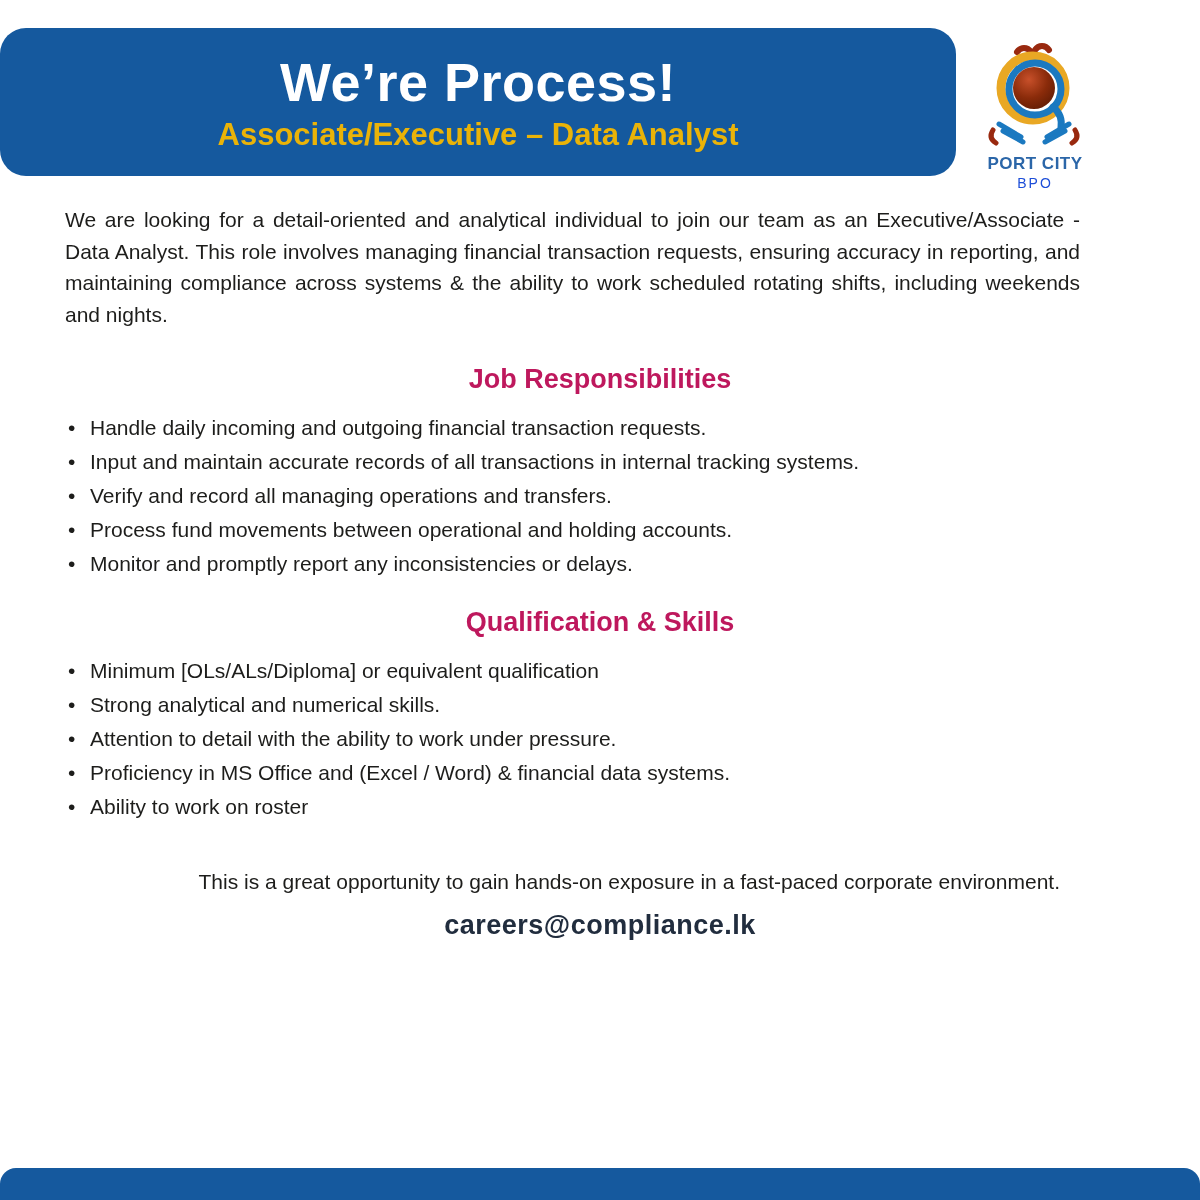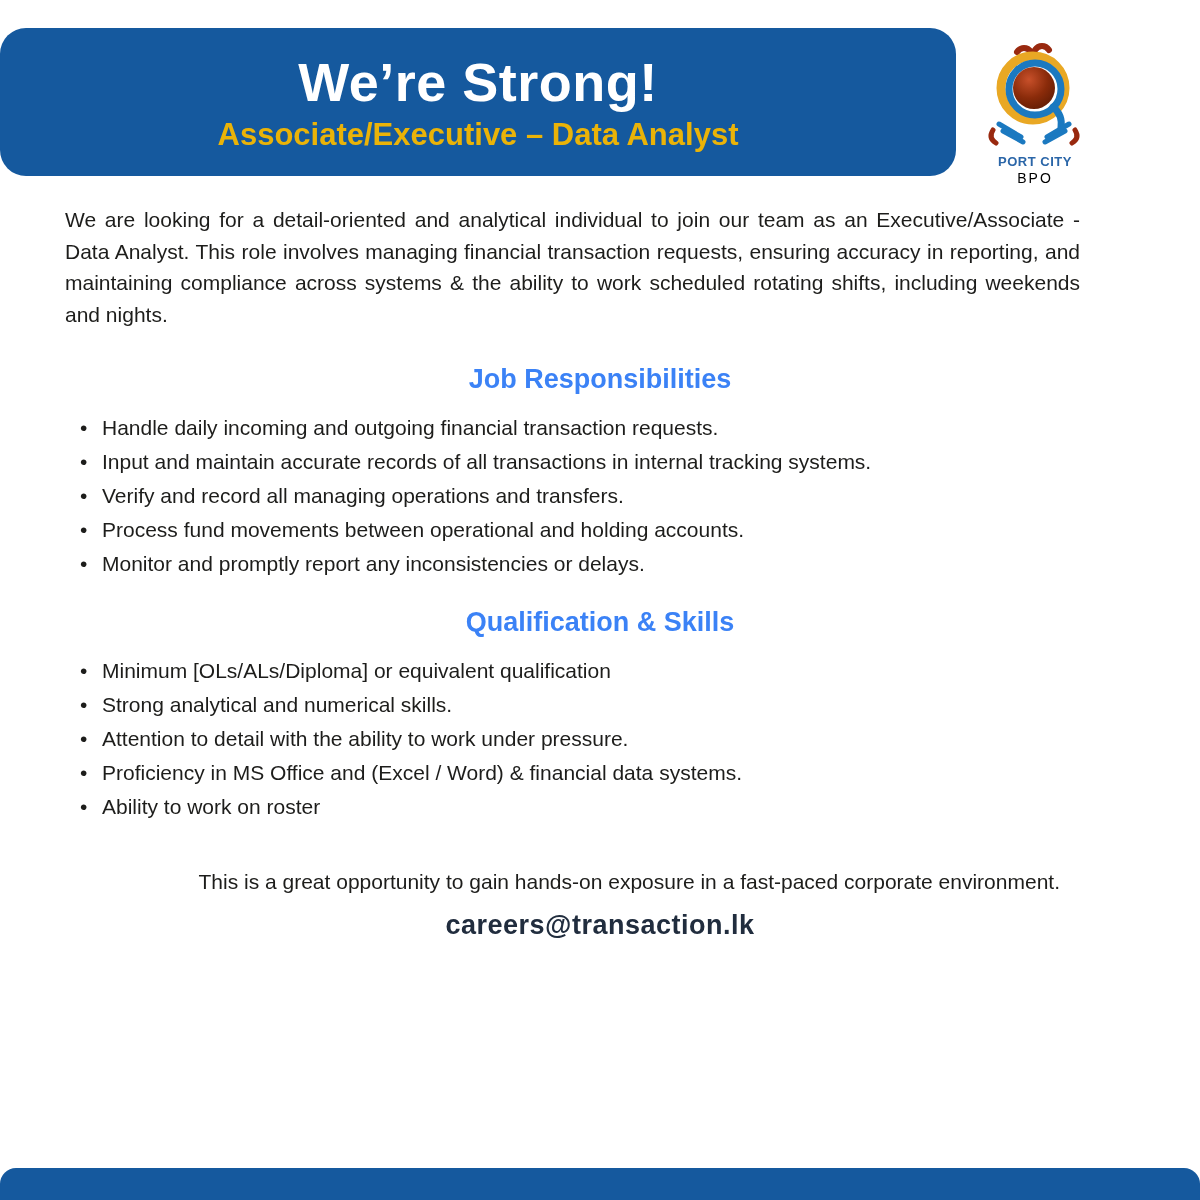--- a/index.html
+++ b/index.html
@@ -26,39 +26,39 @@
   }
   .banner-subtitle {
     color:#eab308; font-size:31px; font-weight:bold;
   }
 
   
   .logo {
     position:absolute; top:36px; left:973px; width:124px;
     text-align:center;
   }
-  .logo-name { color:#2b66a8; font-weight:bold; font-size:13px; letter-spacing:0.5px; margin-top:2px; }
-  .logo-sub  { color:#000000; font-size:14px; letter-spacing:2px; margin-top:1px; }
+  .logo-name { color:#2b66a8; font-weight:bold; font-size:17px; letter-spacing:0.5px; margin-top:2px; }
+  .logo-sub  { color:#1d4ed8; font-size:14px; letter-spacing:2px; margin-top:1px; }
 
   
   .content { position:absolute; top:204px; left:0; width:1200px; }
 
   .intro {
     margin:0 60px 0 65px; width:1015px;
     font-size:21px; line-height:31.5px;
     text-align:justify;
   }
 
   .section-heading {
-    font-size:27px; font-weight:bold; color:#3b82f6;
+    font-size:27px; font-weight:bold; color:#be185d;
     text-align:center; margin:34px 0 0;
   }
   .section-heading.second { margin-top:26px; }
 
-  ul.bullets { list-style:none; margin:16px 12px 0; padding:0 16px 0 68px; }
+  ul.bullets { list-style:none; margin:16px 0 0; padding:0 16px 0 68px; }
   ul.bullets li {
     position:relative; padding-left:22px;
     font-size:21px; line-height:34px;
   }
   ul.bullets li::before {
     content:"\2022";
     position:absolute; left:0; top:0;
     font-size:21px;
   }
 
@@ -88,21 +88,21 @@
     position:absolute; left:0; bottom:0;
     width:1200px; height:32px;
     background:#15599e;
     border-radius:16px 16px 0 0;
   }
 </style>
 </head>
 <body>
 
 <div class="banner">
-  <div class="banner-title">We’re Strong!</div>
+  <div class="banner-title">We’re Process!</div>
   <div class="banner-subtitle">Associate/Executive – Data Analyst</div>
 </div>
 
 <div class="logo">
   <span>
     <svg width="124" height="112" viewBox="0 0 124 112" aria-hidden="true">
       <defs>
         <radialGradient id="lg-core" cx="38%" cy="30%" r="80%">
           <stop offset="0%" stop-color="#c8502a"></stop>
           <stop offset="55%" stop-color="#8a2b0a"></stop>
@@ -153,17 +153,17 @@
     <li>Minimum [OLs/ALs/Diploma] or equivalent qualification</li>
     <li>Strong analytical and numerical skills.</li>
     <li>Attention to detail with the ability to work under pressure.</li>
     <li>Proficiency in MS Office and (Excel / Word) &amp; financial data systems.</li>
     <li>Ability to work on roster</li>
   </ul>
 
   <p class="closing">This is a great opportunity to gain hands-on exposure in a fast-paced corporate environment.</p>
 
 
-  <div class="email">careers@transaction.lk</div>
+  <div class="email">careers@compliance.lk</div>
 
 </div>
 
 <div class="footer-bar"></div>
 
 </body></html>

